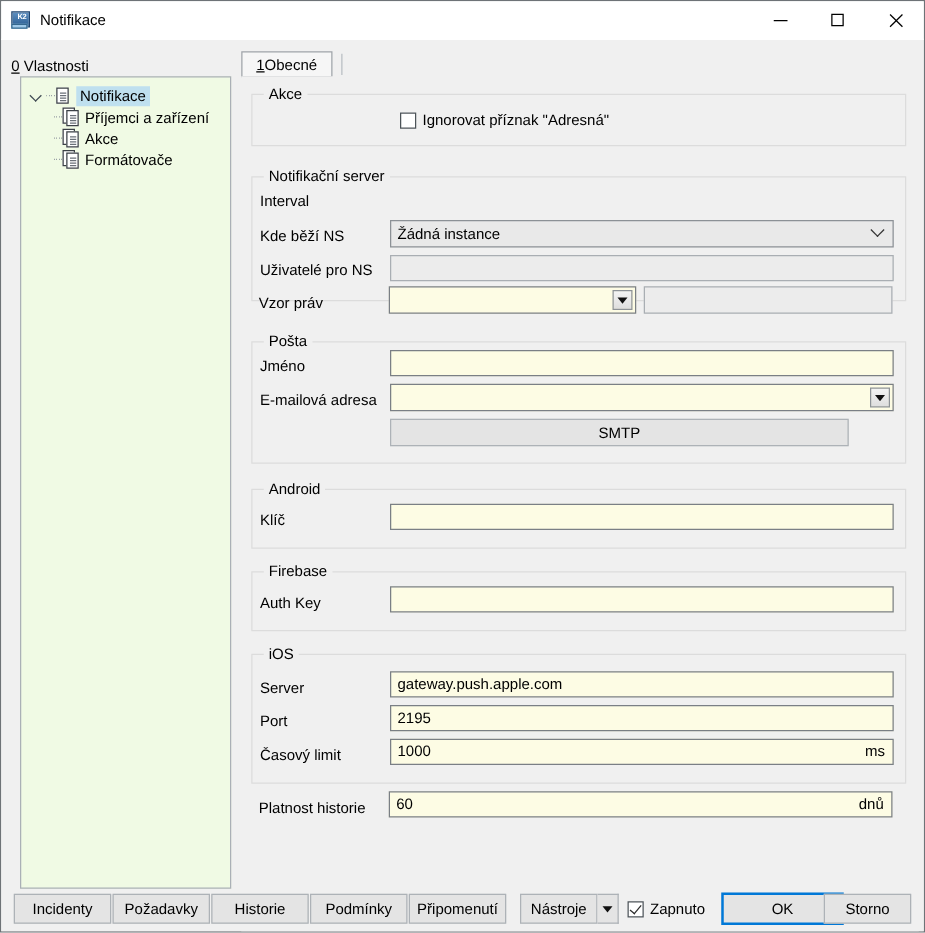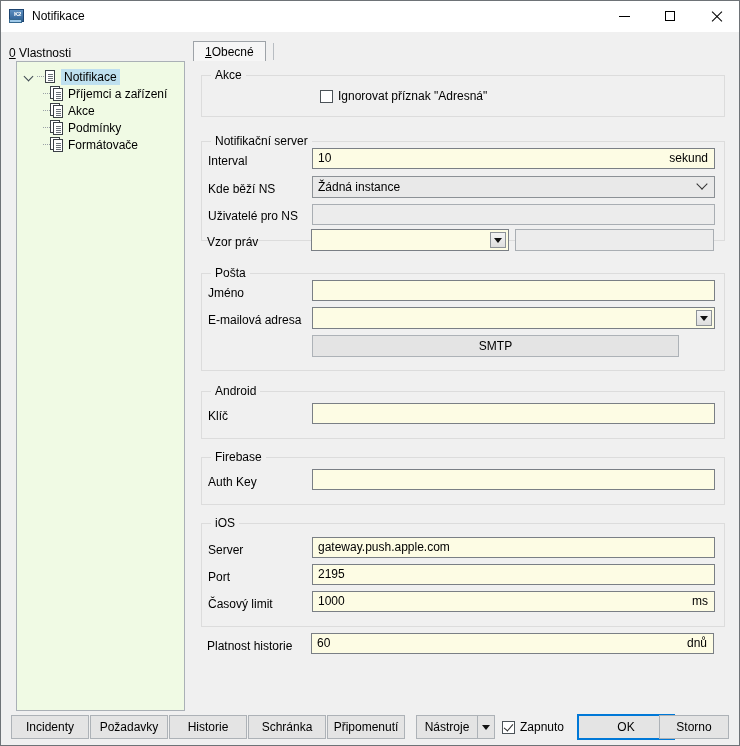--- a/index.html
+++ b/index.html
@@ -444,33 +444,20 @@
           <div class="dots"></div>
           <div class="doc-icon">
             <div class="pg back"></div>
             <div class="pg front">
                 <div class="ln l1"></div>
                 <div class="ln l2"></div>
                 <div class="ln l3"></div>
                 <div class="ln l4"></div>
               </div>
           </div>
-          <div class="tree-label">Podmínky</div>
-        </div>
-        <div class="tree-row child">
-          <div class="dots"></div>
-          <div class="doc-icon">
-            <div class="pg back"></div>
-            <div class="pg front">
-                <div class="ln l1"></div>
-                <div class="ln l2"></div>
-                <div class="ln l3"></div>
-                <div class="ln l4"></div>
-              </div>
-          </div>
           <div class="tree-label">Formátovače</div>
         </div>
       </div>
     </div>
 
     <div class="right-pane">
 
       <div class="tabstrip">
         <div class="tab">
           <span class="accel">1</span>
@@ -486,24 +473,20 @@
           <div class="cb-wrap" style="left:118px; top:13px;">
             <span class="cbox"></span>
             <span>Ignorovat příznak "Adresná"</span>
           </div>
         </div>
 
         <div class="gbox" style="left:8px; top:80px; width:524px; height:100px;">
           <div class="gbox-title">Notifikační server</div>
 
           <div class="row-label" style="left:6px; top:12px;">Interval</div>
-          <div class="field" style="left:110px; top:6px; width:403px; height:21px;">
-            <span>10</span>
-            <span class="suffix">sekund</span>
-          </div>
 
           <div class="row-label" style="left:6px; top:40px;">Kde běží NS</div>
           <div class="combo" style="left:110px; top:34px; width:403px; height:22px;">
             <span>Žádná instance</span>
             <span class="arrow">
                 <span class="chev-down" style="display:block;"></span>
               </span>
           </div>
 
           <div class="row-label" style="left:6px; top:67px;">Uživatelé pro NS</div>
@@ -593,21 +576,21 @@
       <div class="bbtn" style="left:10px; width:78px;">
         <span>Incidenty</span>
       </div>
       <div class="bbtn" style="left:89px; width:78px;">
         <span>Požadavky</span>
       </div>
       <div class="bbtn" style="left:168px; width:78px;">
         <span>Historie</span>
       </div>
       <div class="bbtn" style="left:247px; width:78px;">
-        <span>Schránka</span>
+        <span>Podmínky</span>
       </div>
       <div class="bbtn" style="left:326px; width:78px;">
         <span>Připomenutí</span>
       </div>
       <div class="bbtn" style="left:415px; width:62px;">
         <span>Nástroje</span>
       </div>
       <div class="split-arrow" style="left:477px;">
         <span class="tri-down"></span>
       </div>

